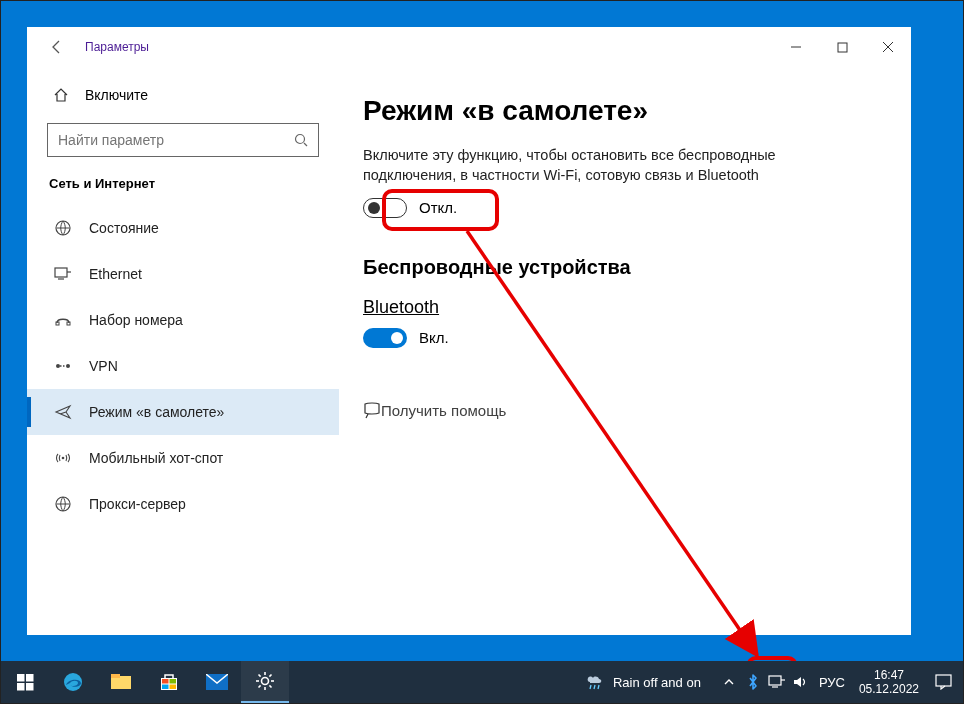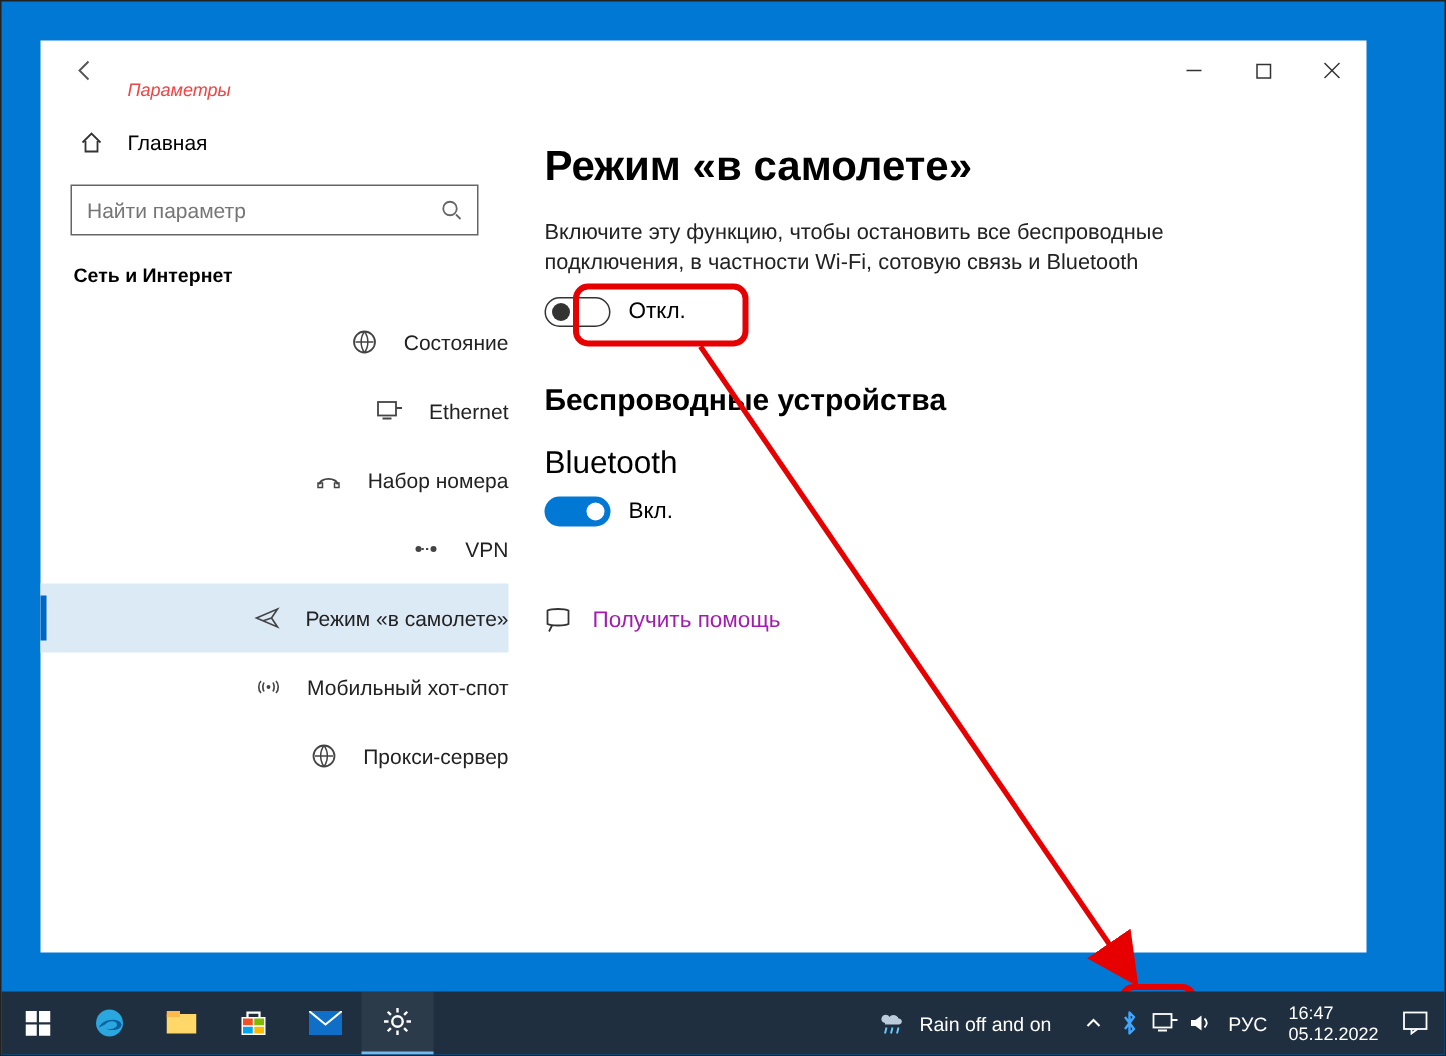--- a/index.html
+++ b/index.html
@@ -17,25 +17,24 @@
     position: absolute;
     left: 26px; top: 26px;
     width: 884px; height: 608px;
     background: #fff;
     display: flex;
     flex-direction: column;
   }
   .titlebar {
     height: 40px;
     display: flex;
-    align-items: flex-end;
+    align-items: center;
     padding-left: 10px;
     font-size: 12px;
-    color: #ef4444;
-    font-style: italic;
+    color: #4c1d95;
   }
   .back-btn {
     width: 40px; height: 40px;
     display: flex; align-items: center; justify-content: center;
     color: #555;
   }
   .title-text { margin-left: 8px; }
   .winctrls { margin-left: auto; display: flex; }
   .winctrl {
     width: 46px; height: 40px;
@@ -69,21 +68,21 @@
   }
   .search-box input {
     border: none; outline: none; flex: 1; font-size: 14px; color: #666; background: transparent;
   }
   .group-label {
     padding: 0 0 14px 22px;
     font-size: 13px;
     font-weight: 600;
     margin-top: 19px;
   }
-  .nav-item { height: 46px; color: #222; position: relative; justify-content: flex-end; }
+  .nav-item { height: 46px; color: #222; position: relative; }
   .nav-item .ico { width: 20px; display: flex; justify-content: center; color: #444; }
   .nav-item.active { background: #dceaf6; }
   .nav-item.active::before {
     content: ""; position: absolute; left: 0; top: 8px; bottom: 8px; width: 4px; background: #0067c0;
   }
   .content {
     flex: 1;
     padding: 28px 20px 20px 24px;
   }
   .page-title { font-size: 28px; font-weight: 600; margin-bottom: 18px; }
@@ -93,24 +92,24 @@
     width: 44px; height: 20px; border-radius: 10px;
     border: 1px solid #333; position: relative; background: #fff;
   }
   .toggle .knob {
     position: absolute; width: 12px; height: 12px; border-radius: 50%;
     background: #333; top: 3px; left: 4px;
   }
   .toggle.on { border: none; background: #0078d4; }
   .toggle.on .knob { background: #fff; left: auto; right: 4px; top: 4px; }
   .section-h { font-size: 20px; font-weight: 600; margin: 38px 0 18px 0; }
-  .sub-label { font-size: 21px; margin-bottom: 10px; }
+  .sub-label { font-size: 18px; margin-bottom: 10px; text-decoration: underline; }
   .help-link {
-    display: flex; align-items: center; gap: 14px;
-    margin-top: 54px; color: #a21caf; font-size: 15px;
+    display: flex; align-items: center; 
+    margin-top: 54px; color: #404040; font-size: 15px;
   }
   .help-link .hico { color: #333; }
   
   .anno-box {
     position: absolute; border: 4px solid #e60000; border-radius: 10px;
     pointer-events: none;
   }
   
   .taskbar {
     position: absolute; left: 0; right: 0; bottom: 0; height: 42px;
@@ -122,21 +121,21 @@
   .tb-left { display: flex; align-items: center; height: 100%; }
   .tb-item {
     width: 48px; height: 42px;
     display: flex; align-items: center; justify-content: center;
   }
   .tb-item.active { border-bottom: 2px solid #76b9ed; background: rgba(255,255,255,0.06); }
   .tb-right { margin-left: auto; display: flex; align-items: center; height: 100%; gap: 0; padding-right: 4px; }
   .weather { display: flex; align-items: center; gap: 8px; margin-right: 16px; font-size: 13px; }
   .tray-ico { width: 24px; height: 42px; display:flex; align-items:center; justify-content:center; font-size:13px; }
   .lang { padding: 0 6px; font-size: 13px; }
-  .clock { display:flex; flex-direction:column; align-items:flex-start; justify-content:center; font-size: 12px; line-height:1.2; padding: 0 8px; }
+  .clock { display:flex; flex-direction:column; align-items:center; justify-content:center; font-size: 12px; line-height:1.2; padding: 0 8px; }
   svg { display: block; }
 </style>
 </head>
 <body>
 
 <div class="window">
   <div class="titlebar">
     <div class="back-btn">
       <svg width="16" height="16" viewBox="0 0 16 16">
           <path d="M10 2 L4 8 L10 14" stroke="#555" stroke-width="1.3" fill="none"></path>
@@ -164,21 +163,21 @@
   </div>
 
   <div class="body">
     <div class="sidebar">
       <div class="home-row">
         <span class="ico">
           <svg width="16" height="16" viewBox="0 0 16 16">
               <path d="M2 8 L8 2 L14 8 M4 7 V14 H12 V7" stroke="#333" stroke-width="1.2" fill="none"></path>
             </svg>
         </span>
-        <span>Главная</span>
+        <span>Включите</span>
       </div>
       <div class="search-box">
         <input placeholder="Найти параметр" style="">
         <span>
           <svg width="14" height="14" viewBox="0 0 14 14">
               <circle cx="6" cy="6" r="4.5" stroke="#666" stroke-width="1.2" fill="none"></circle>
               <line x1="10" y1="10" x2="13" y2="13" stroke="#666" stroke-width="1.2"></line>
             </svg>
         </span>
       </div>

